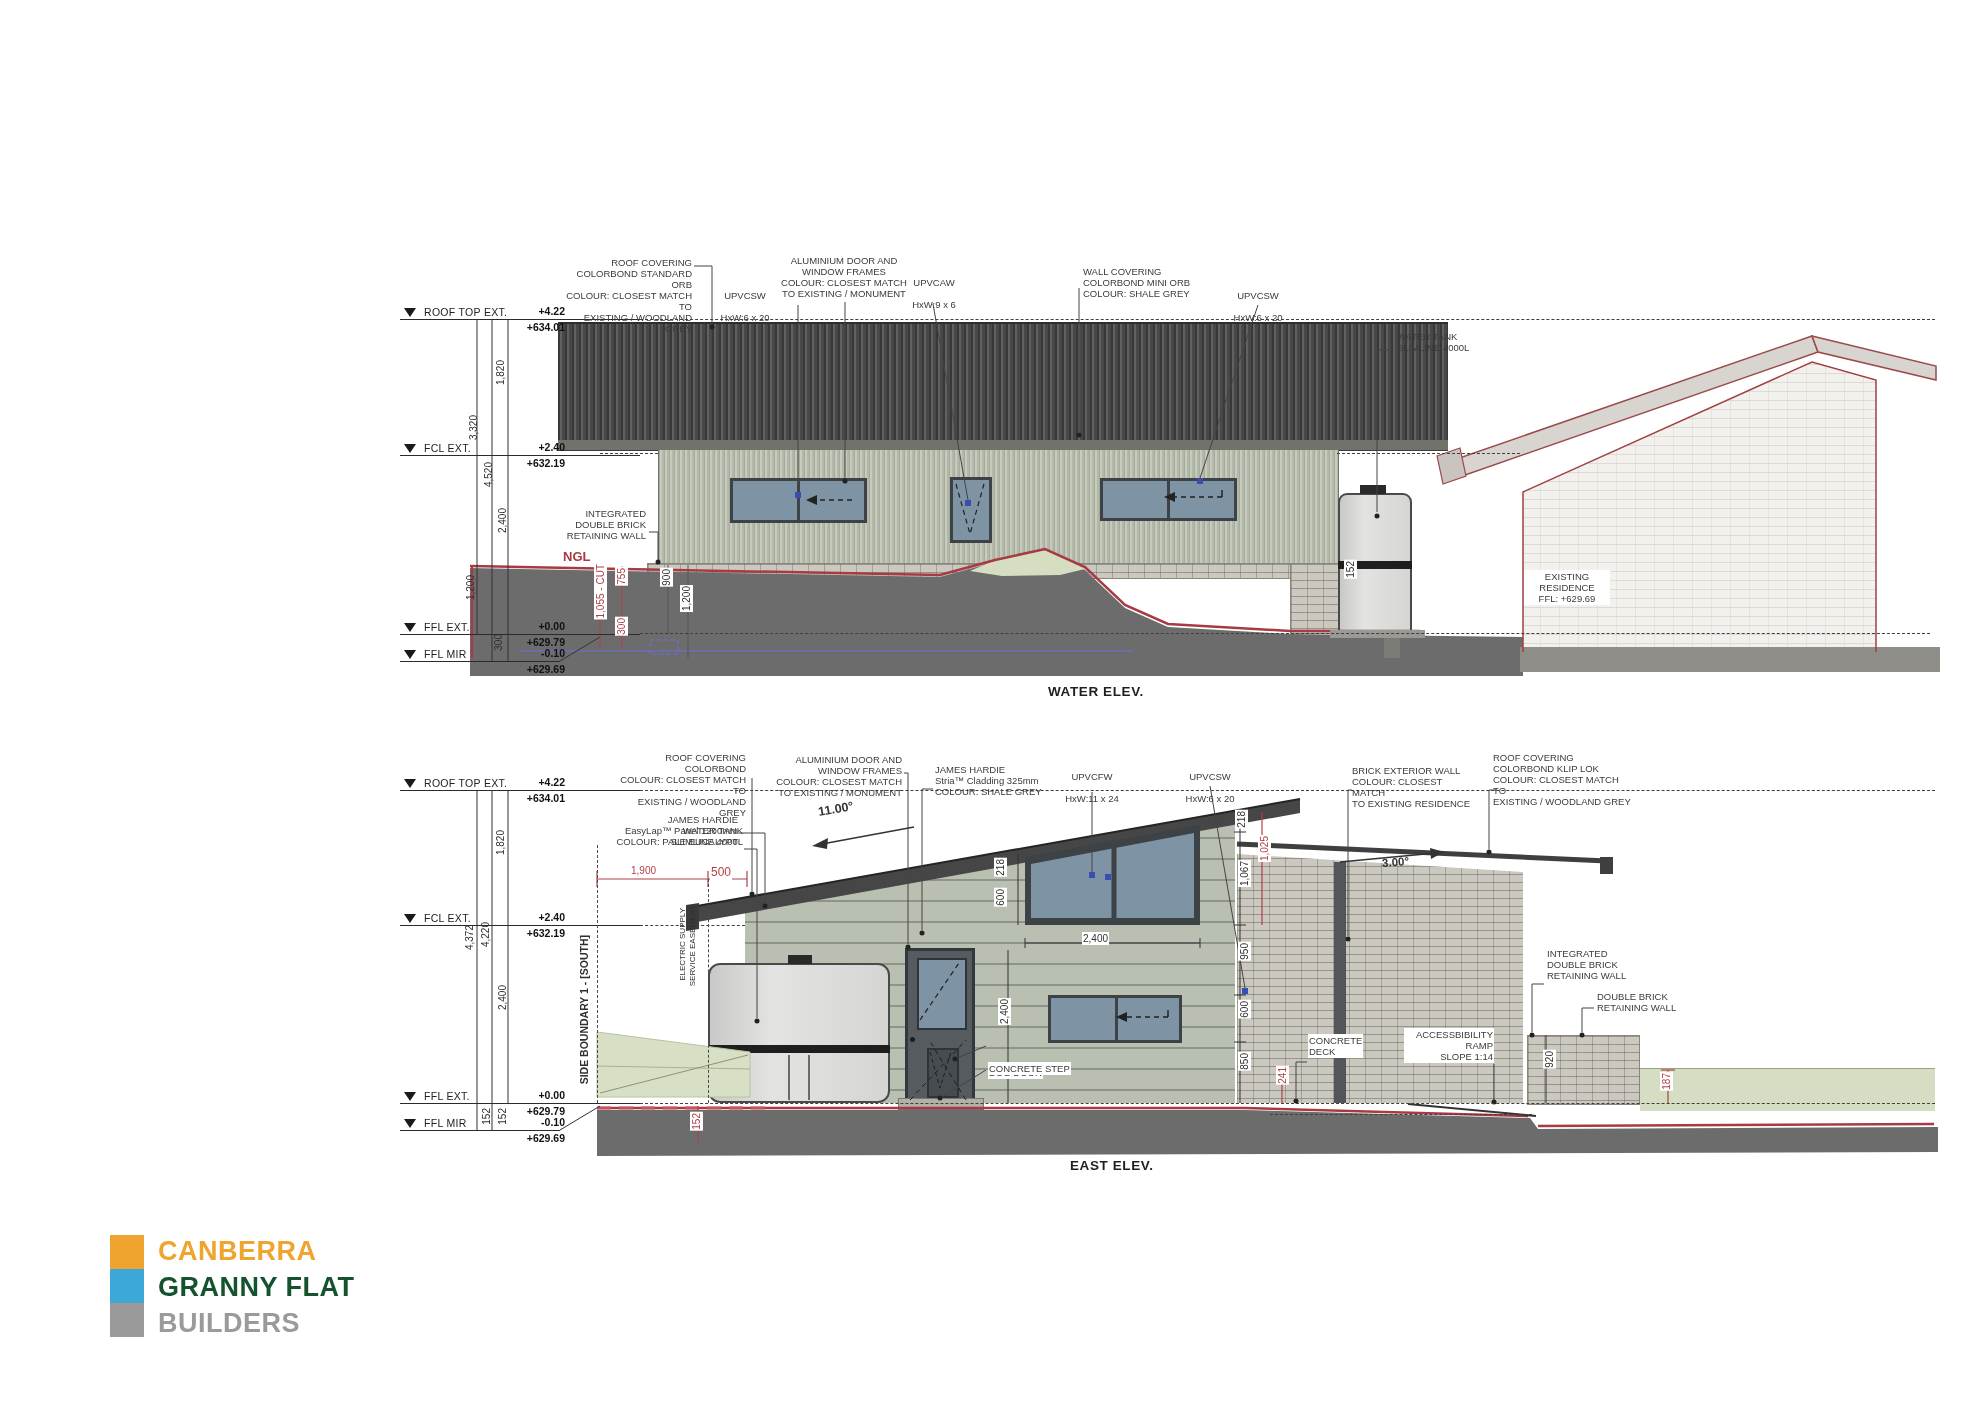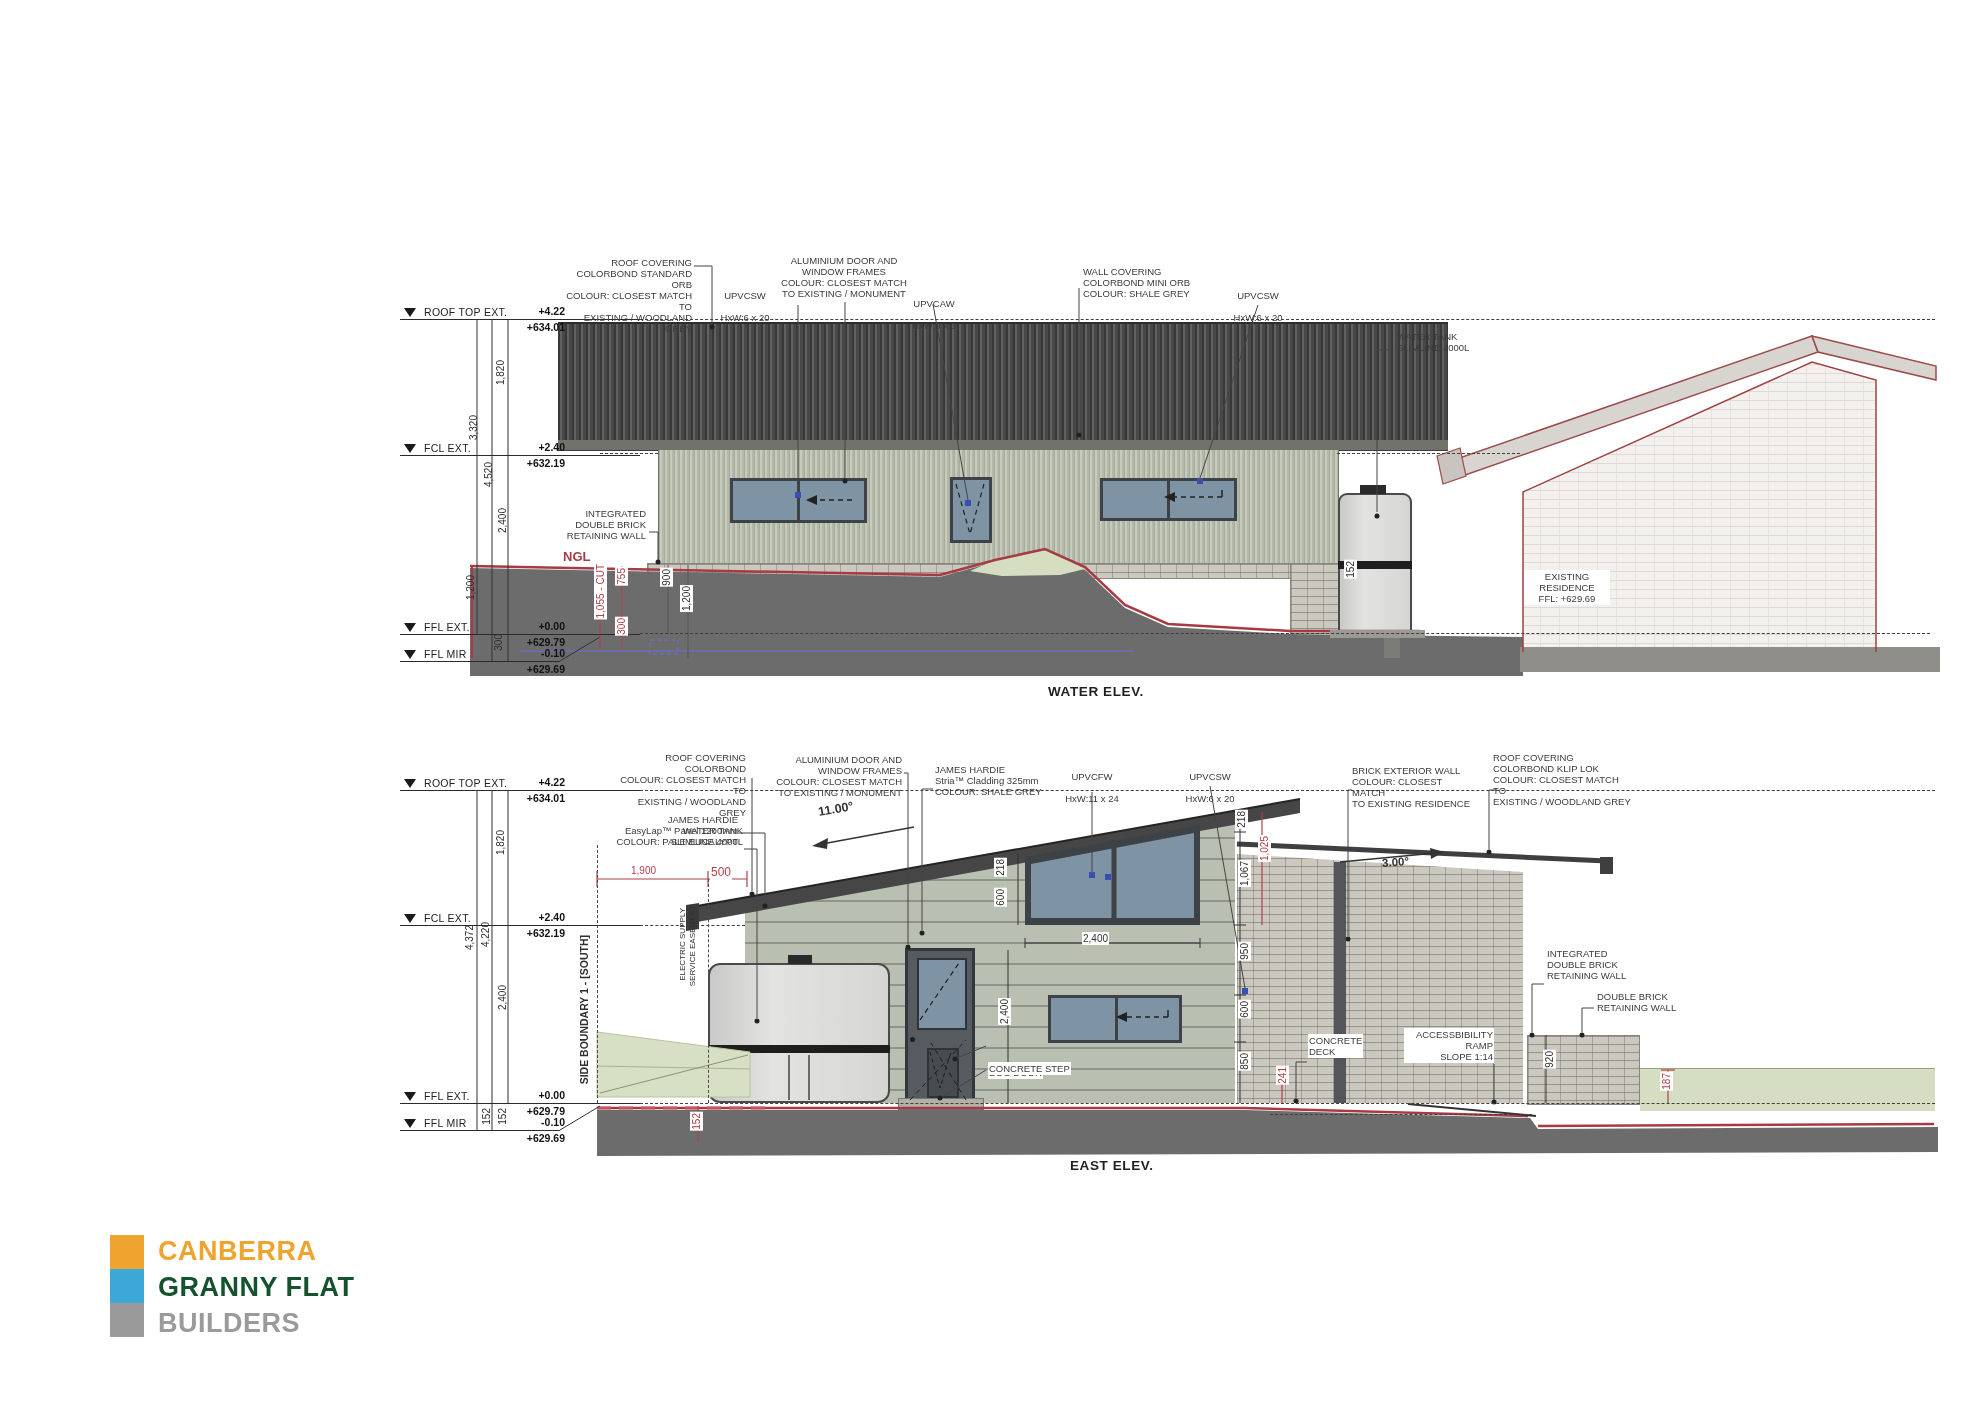--- a/index.html
+++ b/index.html
@@ -294,21 +294,21 @@
 COLOUR: CLOSEST MATCH TO
 EXISTING / WOODLAND GREY</div>
   <div class="ann c" style="left:703px;top:279px;width:84px;">
     <div>UPVCSW</div>
     <div class="u">HxW:6 x 20</div>
   </div>
   <div class="ann c" style="left:778px;top:255px;width:132px;">ALUMINIUM DOOR AND
 WINDOW FRAMES
 COLOUR: CLOSEST MATCH
 TO EXISTING / MONUMENT</div>
-  <div class="ann c" style="left:903px;top:287px;width:62px;">
+  <div class="ann c" style="left:903px;top:266px;width:62px;">
     <div>UPVCAW</div>
     <div class="u">HxW:9 x 6</div>
   </div>
   <div class="ann" style="left:1083px;top:266px;width:130px;">WALL COVERING
 COLORBOND MINI ORB
 COLOUR: SHALE GREY</div>
   <div class="ann c" style="left:1225px;top:279px;width:66px;">
     <div>UPVCSW</div>
     <div class="u">HxW:6 x 20</div>
   </div>

